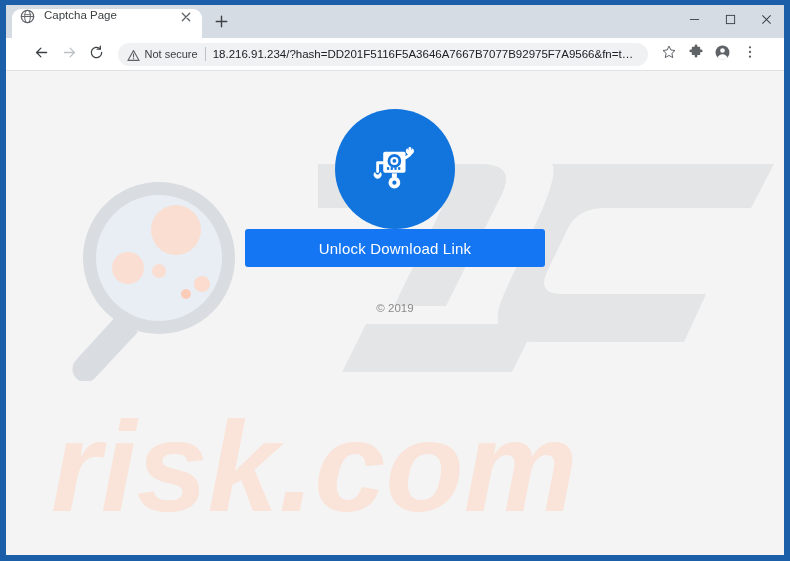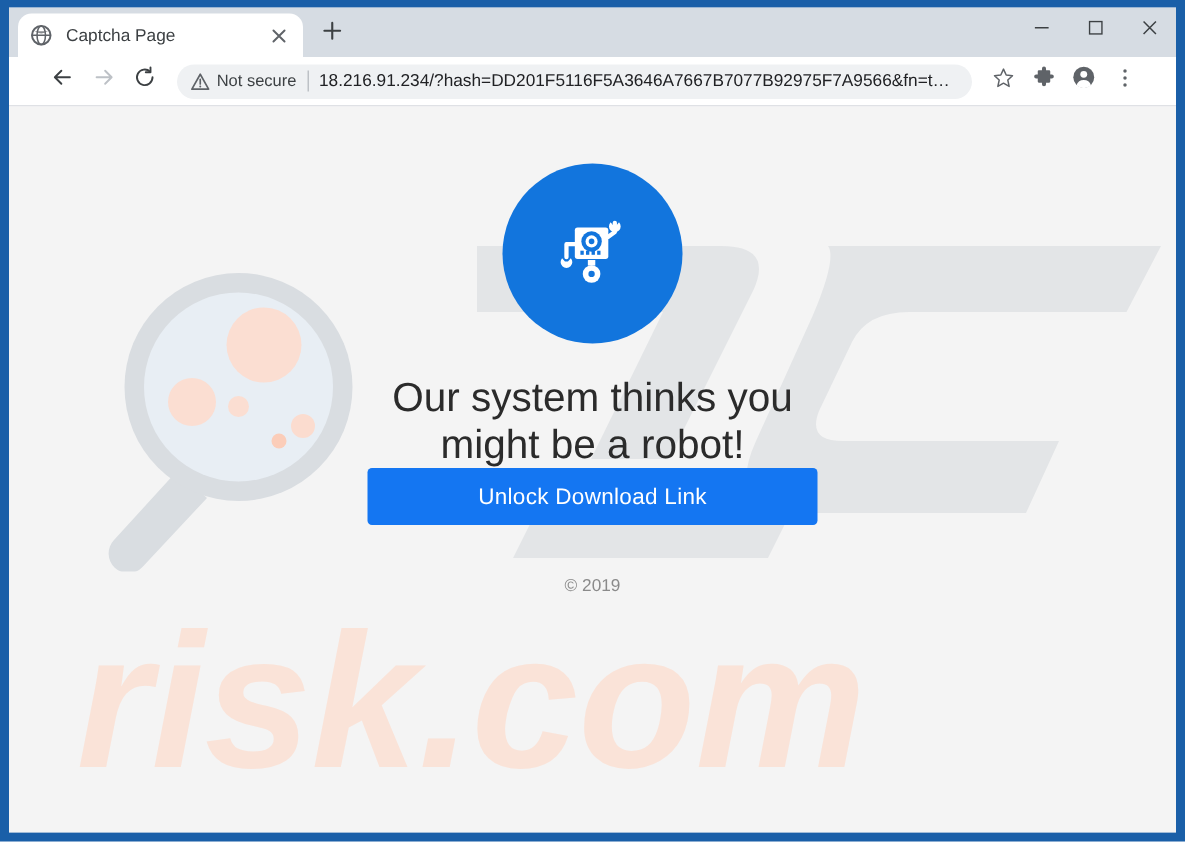--- a/index.html
+++ b/index.html
@@ -41,21 +41,20 @@
     align-items: flex-end;
   }
   .tab {
     position: relative;
     margin-left: 6px;
     width: 190px;
     height: 29px;
     background: #ffffff;
     border-radius: 9px 9px 0 0;
     display: flex;
-    align-items: center;
     padding: 0 8px;
     box-sizing: border-box;
   }
   .tab-favicon {
     width: 15px;
     height: 15px;
     flex: 0 0 15px;
     margin-right: 9px;
     display: block;
   }
@@ -455,20 +454,19 @@
               <path d="M31 40 L22 40 L22 54" stroke="#ffffff" stroke-width="4.6" fill="none" stroke-linecap="round" stroke-linejoin="round"></path>
               <path d="M17.3 55 a6.3 6.3 0 1 0 9.4 0 l-3.1 3.7 -3.2 0 z"></path>
 
               <rect x="45" y="57" width="8" height="6"></rect>
               <circle cx="49" cy="72" r="9.5"></circle>
               <circle cx="49" cy="72" r="3.4" fill="#1275dd"></circle>
             </svg>
           </span>
         </div>
 
-        <div class="headline">Our system thinks you might be a robot!</div>
         <button class="unlock-btn">Unlock Download Link</button>
         <div class="copyright">© 2019</div>
       </div>
 
     </div>
   </div>
 </div>
 
 </body></html>

